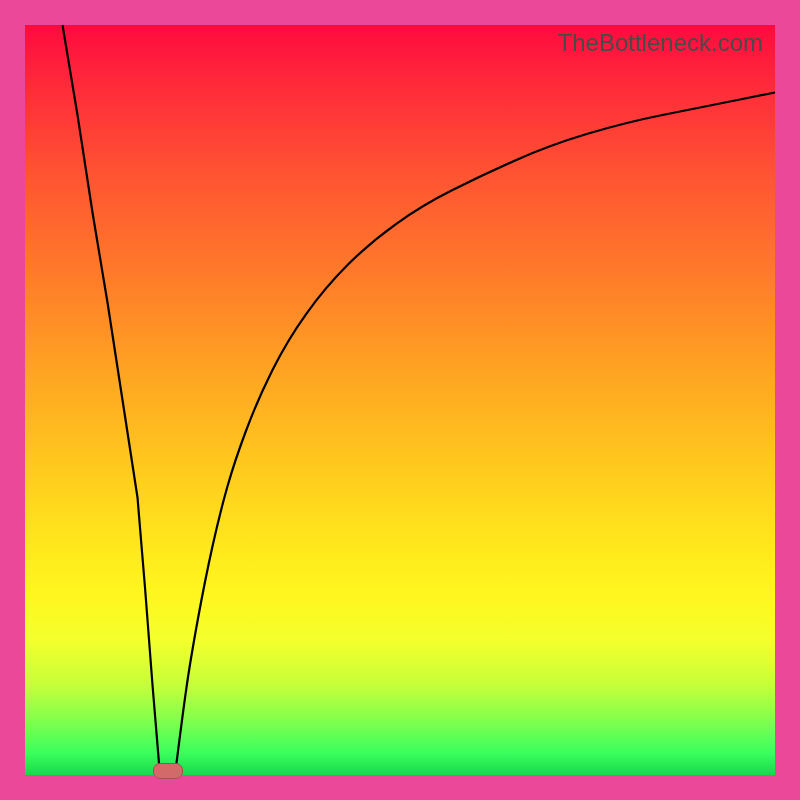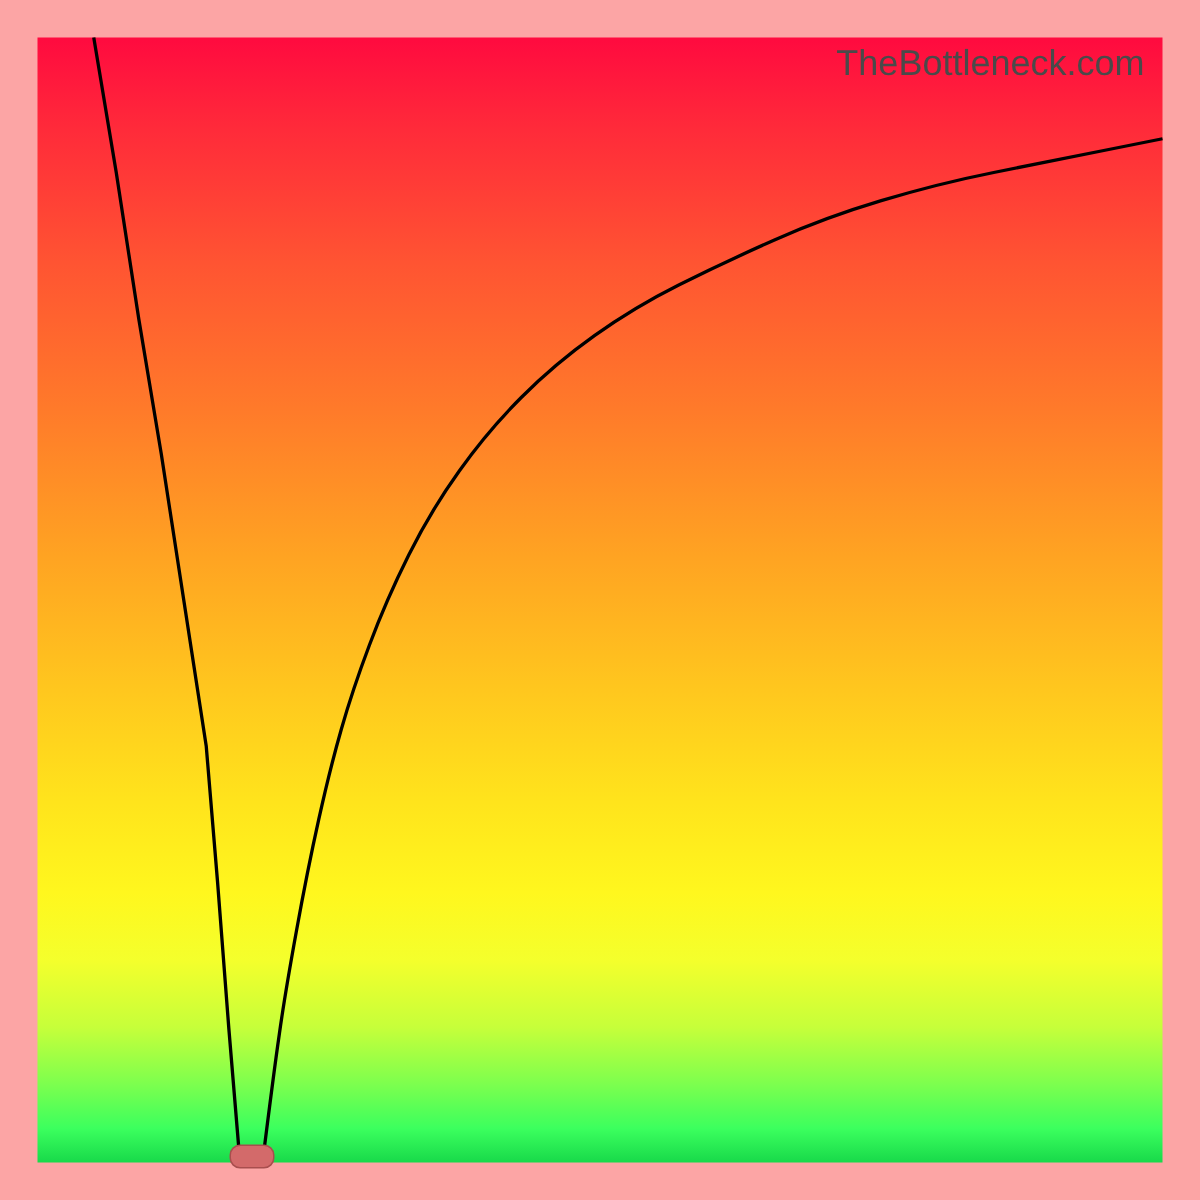--- a/index.html
+++ b/index.html
@@ -8,21 +8,21 @@
     width: 800px;
     height: 800px;
     overflow: hidden;
     background: #000;
     font-family: Arial, Helvetica, sans-serif;
   }
   .frame {
     position: relative;
     width: 800px;
     height: 800px;
-    background: #fca5a5;
+    background: #ec4899;
   }
   .plot-area {
     position: absolute;
     left: 25px;
     top: 25px;
     width: 750px;
     height: 750px;
     
     background: linear-gradient(to bottom,
       #ff0a3f 0%,

